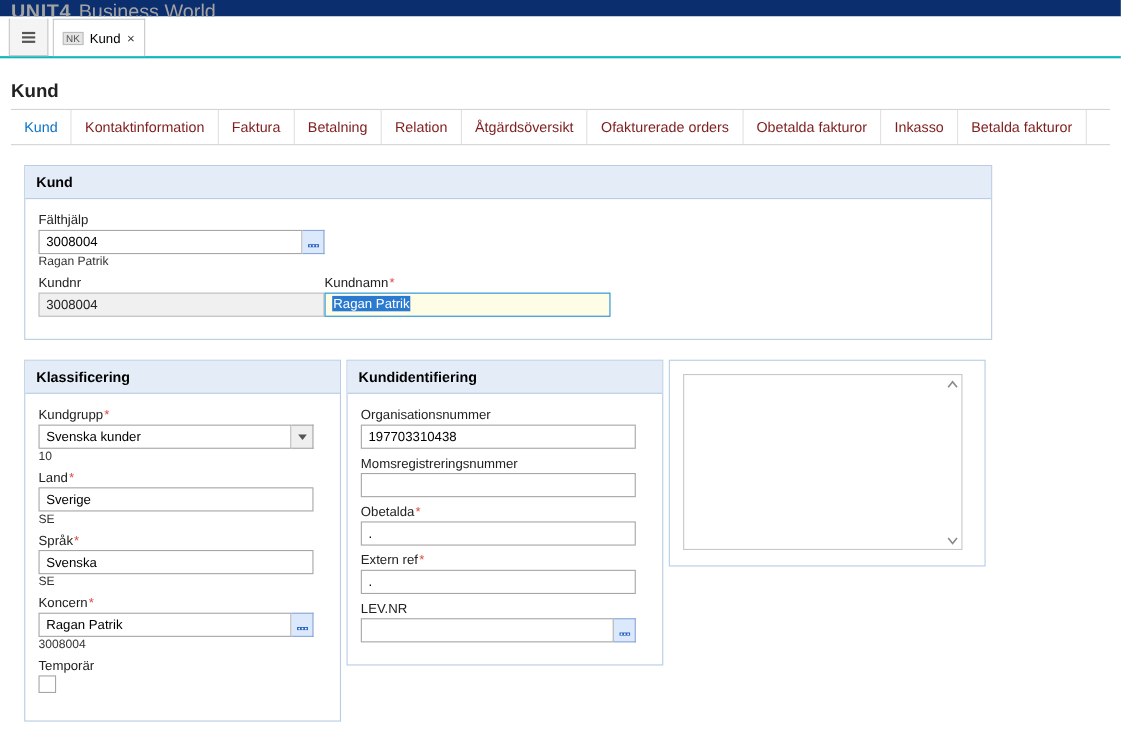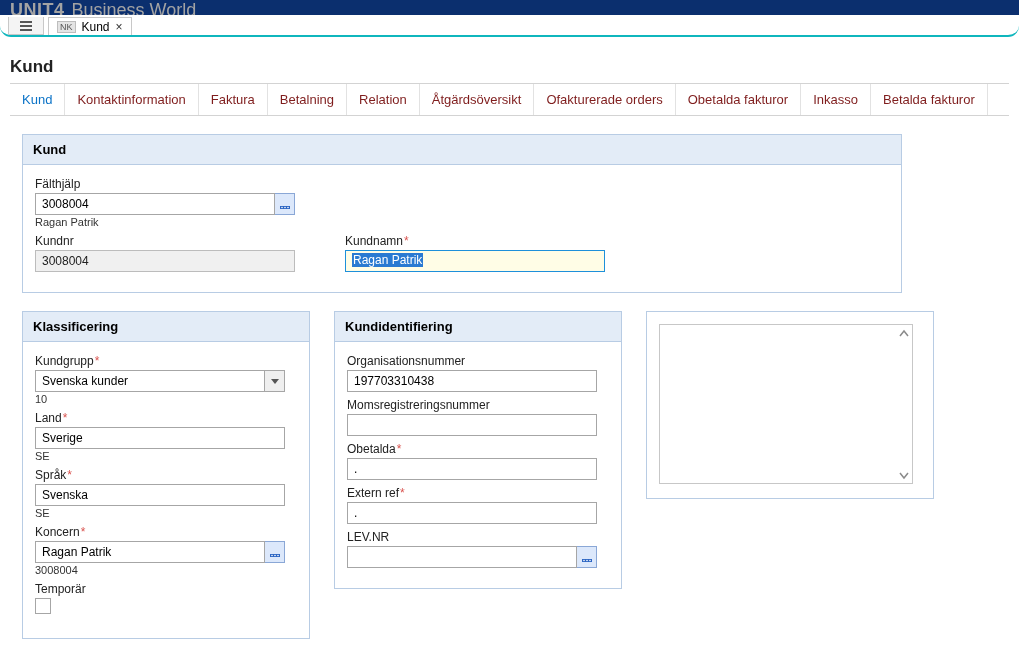--- a/index.html
+++ b/index.html
@@ -13,26 +13,25 @@
   font-weight: 300;
   padding-left: 10px;
   display: flex;
   align-items: flex-start;
   overflow: hidden;
 }
 .topbar .bold { font-weight: 600; letter-spacing: 0.5px; }
 .topbar .light { font-weight: 300; margin-left: 7px; }
 
 .tabstrip {
-  height: 22px;
+  height: 38px;
   background: #fff;
   border-bottom: 2px solid #0fb6bd;
   display: flex;
   align-items: stretch;
-  border-radius: 13px;
 }
 .menu-btn {
   width: 36px;
   display: flex;
   align-items: center;
   justify-content: center;
   border: 1px solid #c8c8c8;
   border-top: none;
   background: #f4f4f4;
   margin: 2px 4px 0 8px;
@@ -86,21 +85,21 @@
   color: #0b73c7;
   font-weight: 500;
 }
 
 .form-area {
   padding: 18px 12px 0 12px;
 }
 
 .panel-row {
   display: flex;
-  gap: 24px;
+  gap: 5px;
   align-items: flex-start;
 }
 
 .panel {
   border: 1px solid #b8cce4;
   background: #fff;
 }
 .panel-header {
   background: #e3ecf7;
   border-bottom: 1px solid #b8cce4;
@@ -192,21 +191,21 @@
 .notes-box .scroll-track {
   position:absolute; top:17px; bottom:17px; right:0; width:17px;
 }
 
 
 .panel-kund { width: 880px; }
 .panel-klass { width: 288px; }
 .panel-ident { width: 288px; }
 .panel-notes { width: 288px; }
 
-.kund-body-row { display: flex; gap: 50px; align-items: flex-end; }
+.kund-body-row { display: flex; align-items: flex-end; }
 </style>
 </head>
 <body>
 
 <div class="topbar">
   <span class="bold">UNIT4</span>
   <span class="light">Business World</span>
 </div>
 
 <div class="tabstrip">

